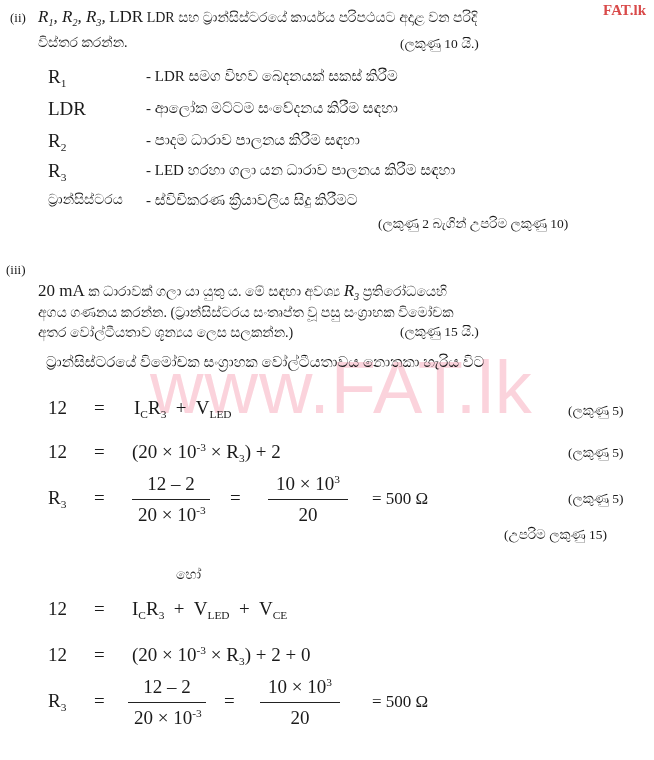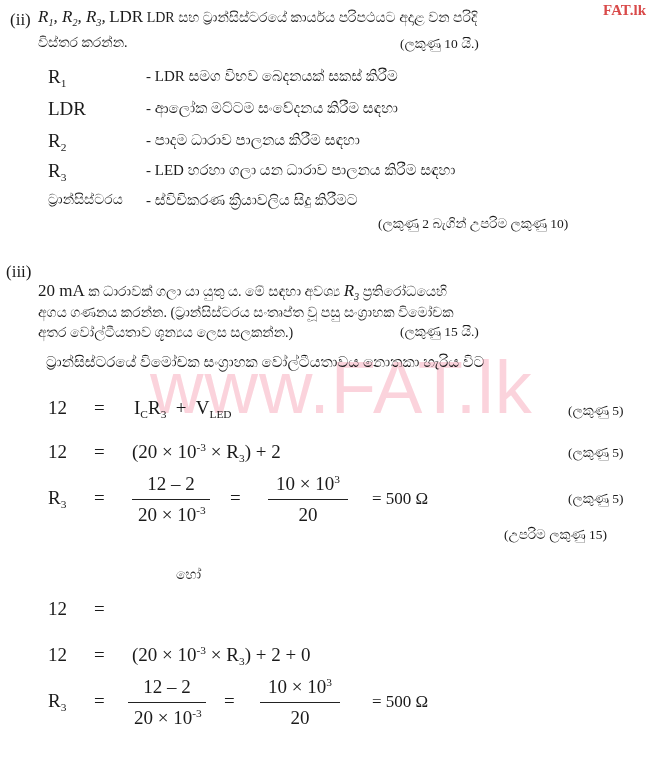--- a/index.html
+++ b/index.html
@@ -12,21 +12,21 @@
     .brand {
       right: 8px; top: 2px; font-size: 15px; font-weight: bold; color: #d94a4a;
       font-family: "Liberation Serif", serif;
     }
     .watermark {
       left: 150px; top: 345px; font-size: 74px; font-weight: normal;
       color: #fbd3dc; font-family: "Liberation Sans", sans-serif;
       letter-spacing: 1px; z-index: 0;
     }
     .content { position: absolute; inset: 0; z-index: 1; }
-    .qnum { font-size: 17px; }
+    .qnum { font-size: 13px; }
     .qtext { font-size: 14px; line-height: 22px; }
     .math-i { font-style: italic; font-size: 17px; }
     .upright { font-size: 17px; }
     .marks { font-size: 13.5px; }
     .row-label { font-size: 19px; }
     .row-desc { font-size: 15px; }
     sub { font-size: 60%; vertical-align: -0.35em; }
     sup { font-size: 60%; vertical-align: 0.6em; }
     .eq { font-size: 19px; }
     .frac { display: inline-block; text-align: center; vertical-align: middle; }
@@ -114,20 +114,27 @@
   </div>
   <div class="abs eq" style="left:372px; top:489px; font-size:17px;">=  500 Ω</div>
   <div class="abs marks" style="left:568px; top:491px;">(ලකුණු 5)</div>
 
   <div class="abs marks" style="left:504px; top:527px;">(උපරිම ලකුණු 15)</div>
 
   <div class="abs sin" style="left:176px; top:567px;">හෝ</div>
 
   <div class="abs eq" style="left:48px; top:598px;">12</div>
   <div class="abs eq" style="left:94px; top:598px;">=</div>
+  <div class="abs eq" style="left:132px; top:598px;">
+    <span>I</span><sub>C</sub><span>R</span><sub>3</sub>
+    &nbsp;<span>+</span>&nbsp;
+    <span>V</span><sub>LED</sub>
+    &nbsp;<span>+</span>&nbsp;
+    <span>V</span><sub>CE</sub>
+  </div>
 
   <div class="abs eq" style="left:48px; top:644px;">12</div>
   <div class="abs eq" style="left:94px; top:644px;">=</div>
   <div class="abs eq" style="left:132px; top:644px;">
     <span>(20  ×  10</span><sup>-3</sup><span> × R</span><sub>3</sub><span>)  +  2  +  0</span>
   </div>
 
   <div class="abs eq" style="left:48px; top:690px;"><span>R</span><sub>3</sub></div>
   <div class="abs eq" style="left:94px; top:690px;">=</div>
   <div class="abs eq" style="left:128px; top:676px;">

